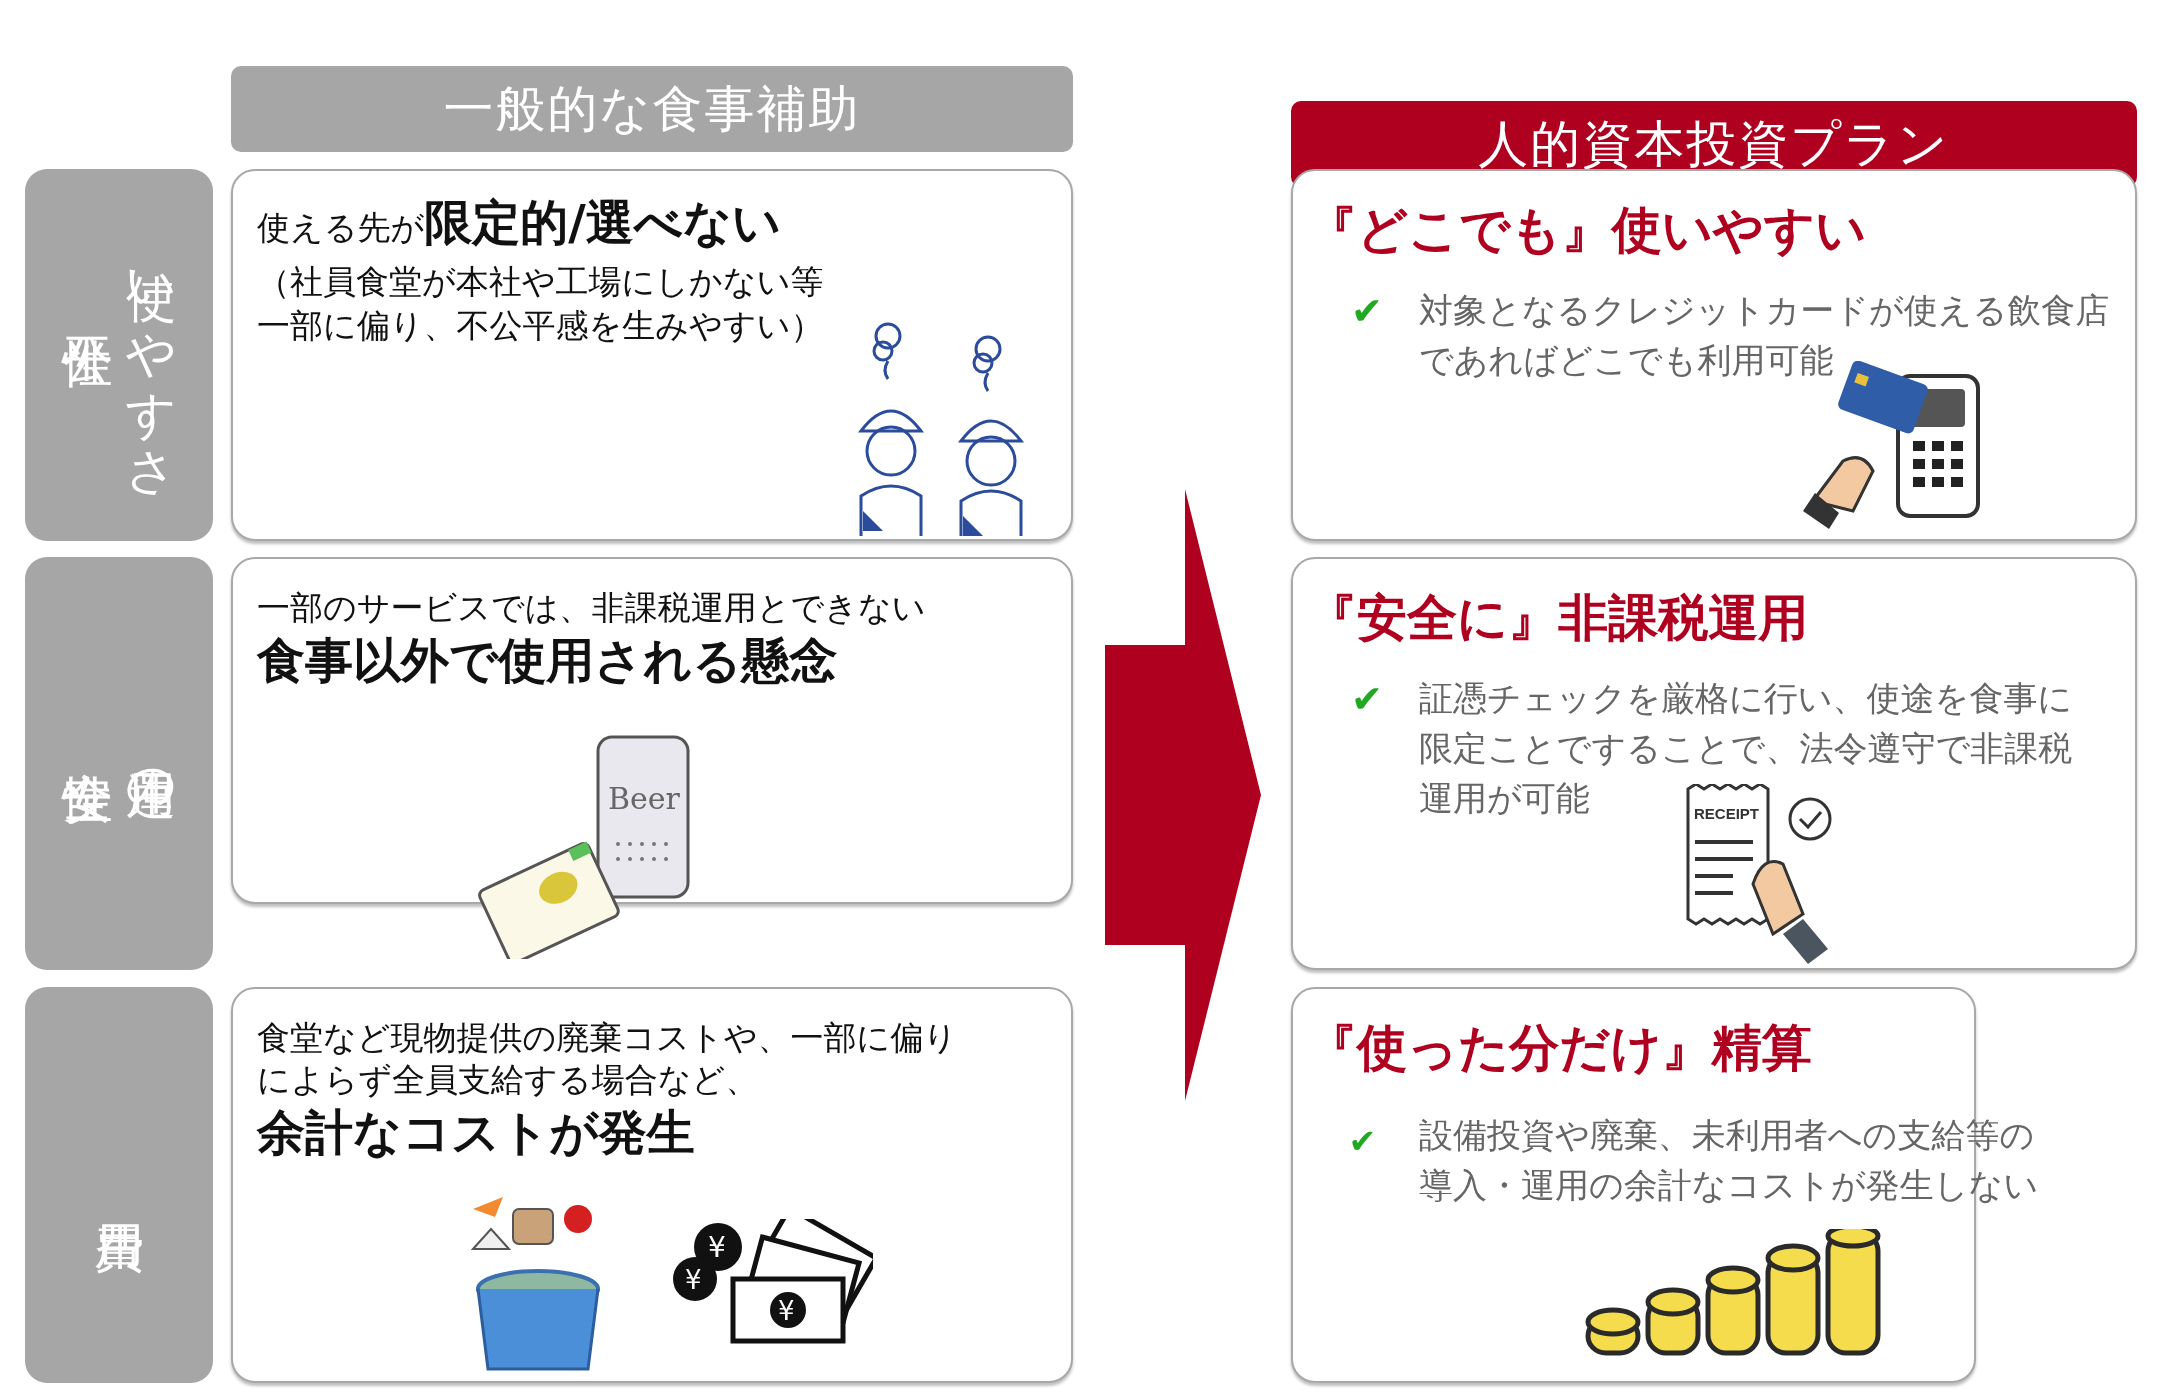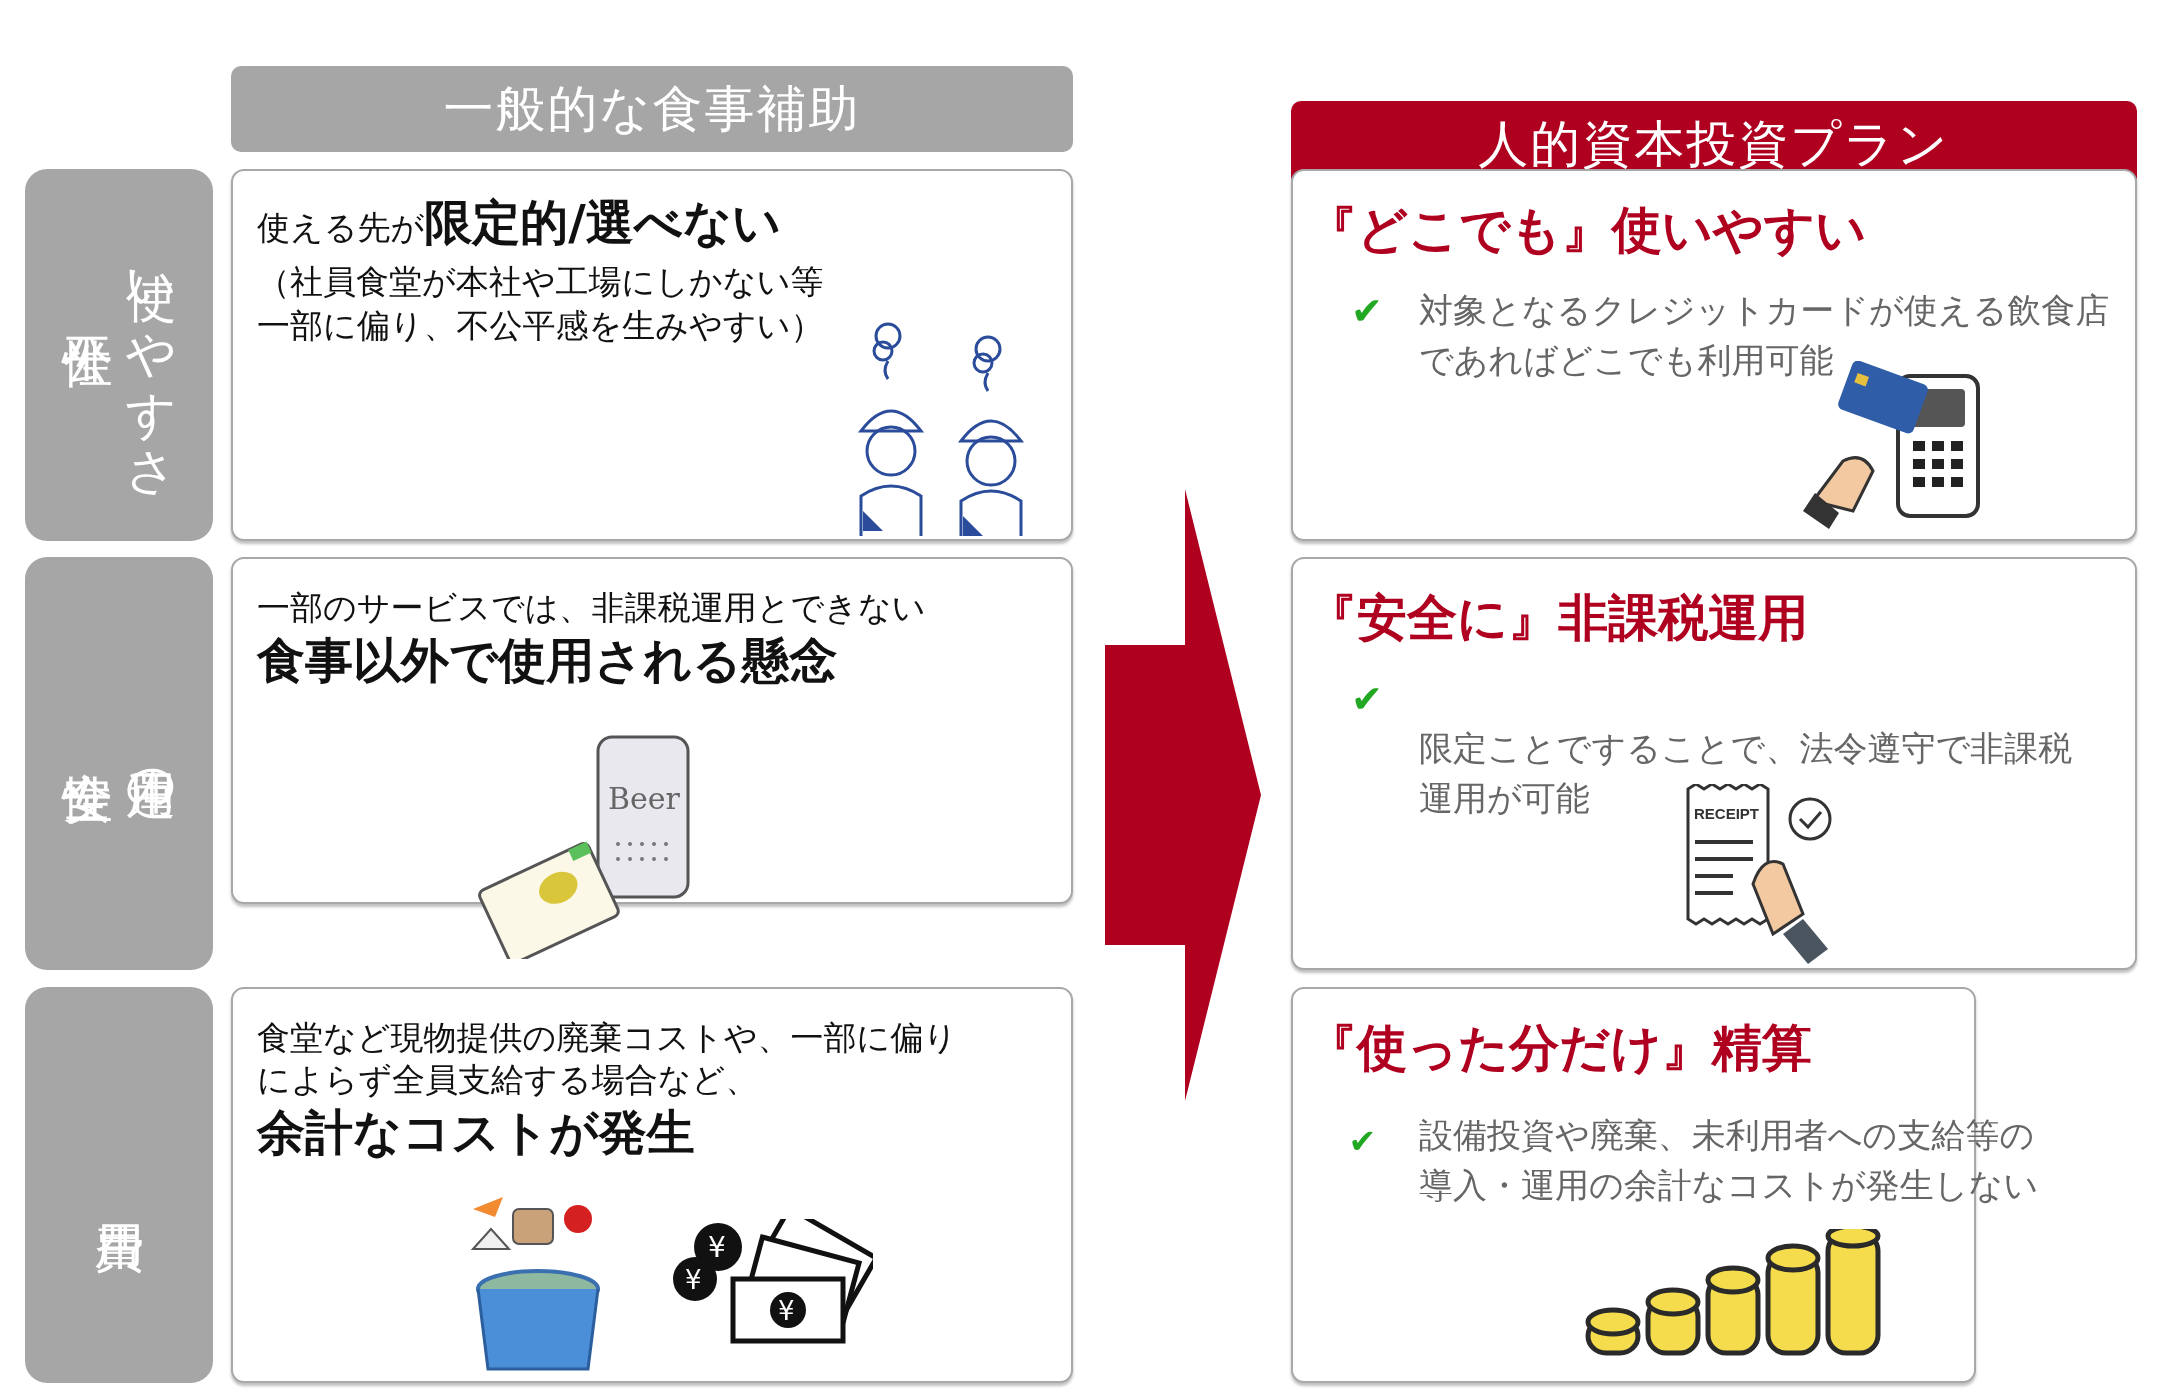--- a/index.html
+++ b/index.html
@@ -3,21 +3,21 @@
 <meta charset="utf-8">
 <style>
   html,body{margin:0;padding:0;background:#fff;}
   body{width:2158px;height:1394px;position:relative;overflow:hidden;font-family:"DejaVu Sans","Liberation Sans",sans-serif;}
   .abs{position:absolute;box-sizing:border-box;}
   .hdr{border-radius:10px;color:#fff;font-size:50px;display:flex;align-items:center;justify-content:center;letter-spacing:2px;}
   .hdr-gray{background:#A6A6A6;}
   .hdr-red{background:#AF0020;}
   .label{background:#A6A6A6;border-radius:22px;color:#fff;font-size:50px;display:flex;align-items:center;justify-content:center;}
   .vt{writing-mode:vertical-rl;text-orientation:upright;line-height:1.15;letter-spacing:2px;}
-  .card{background:#fff;border:2px solid #A8A8A8;border-radius:13px;box-shadow:0 3px 3px rgba(0,0,0,0.25);}
+  .card{background:#fff;border:2px solid #A8A8A8;border-radius:24px;box-shadow:0 3px 3px rgba(0,0,0,0.25);}
   .ltext{position:absolute;left:24px;color:#111;}
   .small{font-size:33px;line-height:42px;}
   .big{font-size:48px;font-weight:bold;line-height:58px;}
   .rtitle{position:absolute;left:14px;top:26px;font-size:50px;font-weight:bold;color:#AF0020;white-space:nowrap;}
   .check{position:absolute;left:58px;font-size:38px;color:#22A822;font-weight:bold;}
   .rbody{position:absolute;left:126px;font-size:34px;line-height:50px;color:#666;}
   svg{position:absolute;}
 </style>
 </head>
 <body>
@@ -149,20 +149,21 @@
     <rect x="40" y="10" width="80" height="52" rx="6" fill="#2F5DA8" transform="rotate(20 80 36)"></rect>
     <rect x="48" y="22" width="12" height="10" fill="#E8C040" transform="rotate(20 80 36)"></rect>
     <path d="M10 140 l30 -40 q20 -10 30 10 l-20 40 z" fill="#F2C9A0" stroke="#333" stroke-width="3"></path>
     <path d="M0 150 l12 -18 l24 20 l-10 16 z" fill="#333"></path>
   </svg>
 </div>
 
 <div class="abs card" style="left:1291px;top:557px;width:846px;height:413px;">
   <div class="rtitle">『安全に』非課税運用</div>
   <span class="check" style="top:118px;">✔</span>
+  <div class="rbody" style="top:114px;white-space:nowrap;">証憑チェックを厳格に行い、使途を食事に</div>
   <div class="rbody" style="top:164px;white-space:nowrap;">限定ことですることで、法令遵守で非課税</div>
   <div class="rbody" style="top:214px;white-space:nowrap;">運用が可能</div>
   <svg style="left:390px;top:225px;" width="190" height="180" viewBox="0 0 190 180">
     <path d="M5 5 l8 -5 l8 5 l8 -5 l8 5 l8 -5 l8 5 l8 -5 l8 5 l8 -5 l8 5 v130 l-8 5 l-8 -5 l-8 5 l-8 -5 l-8 5 l-8 -5 l-8 5 l-8 -5 l-8 5 l-8 -5 z" fill="#fff" stroke="#333" stroke-width="3"></path>
     <text x="11" y="35" font-size="15" font-weight="bold" fill="#333" font-family="Liberation Sans, sans-serif">RECEIPT</text>
     <g stroke="#333" stroke-width="4">
         <line x1="12" y1="58" x2="70" y2="58"></line>
         <line x1="12" y1="75" x2="70" y2="75"></line>
         <line x1="12" y1="92" x2="50" y2="92"></line>
         <line x1="12" y1="109" x2="50" y2="109"></line>

